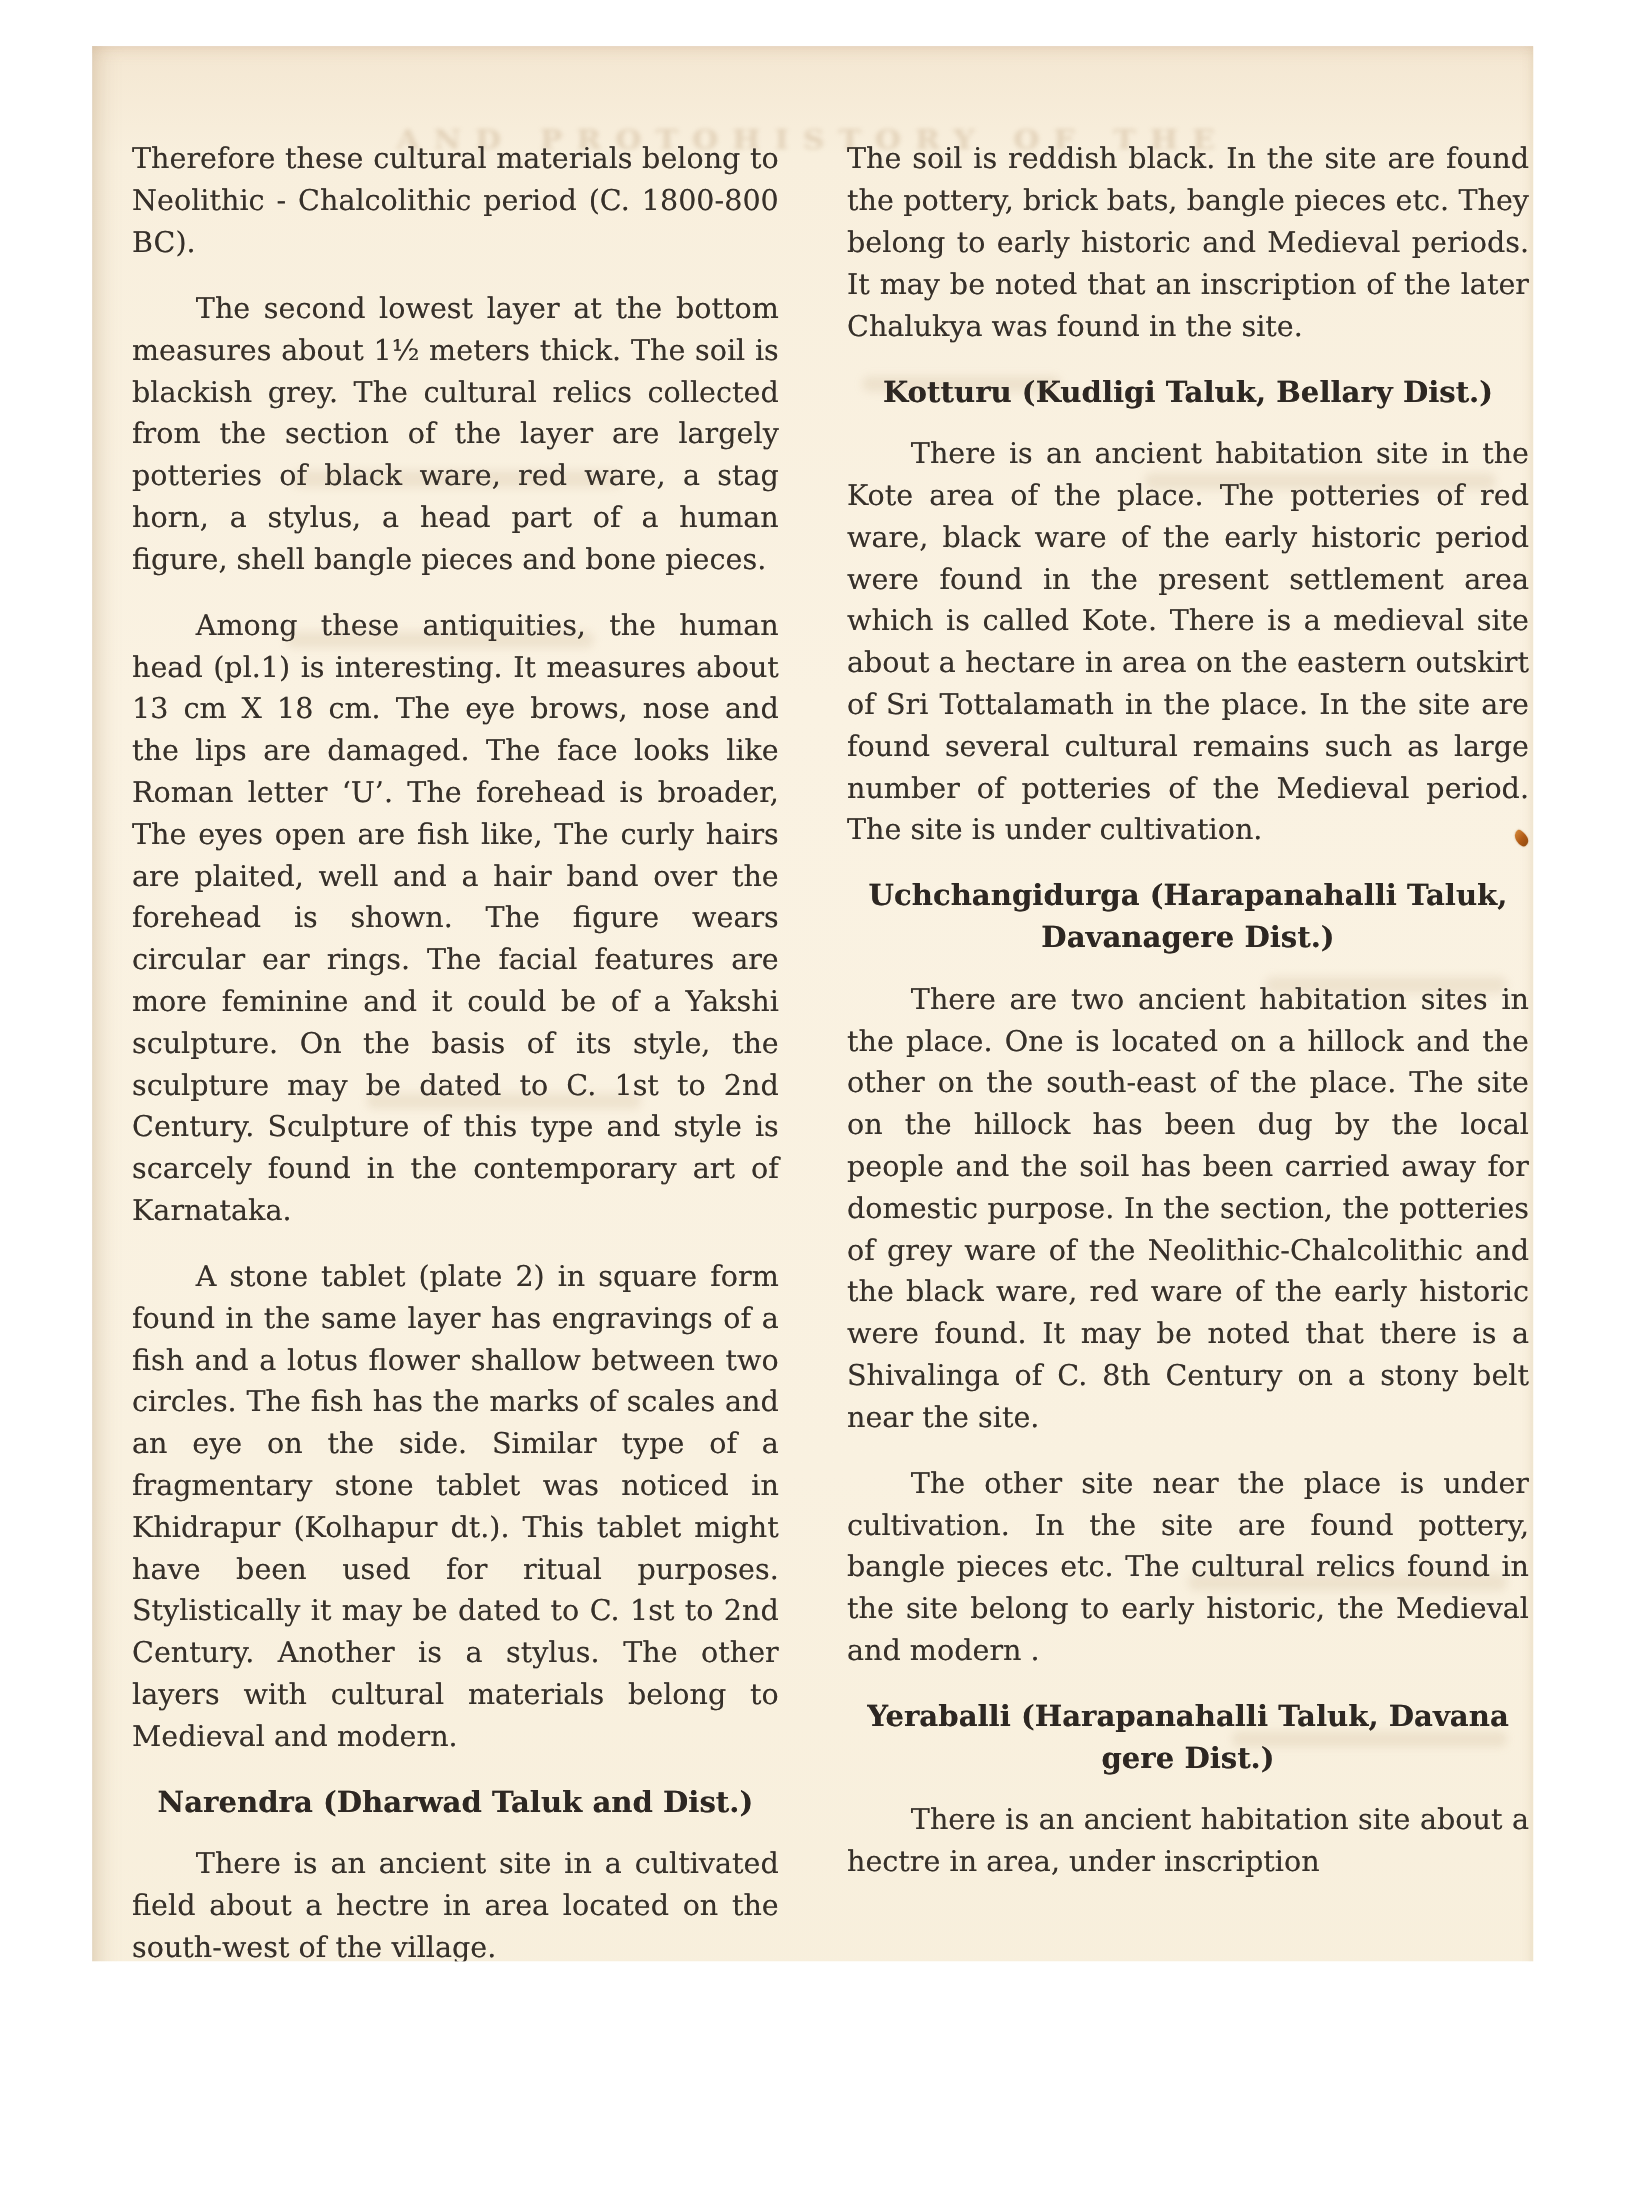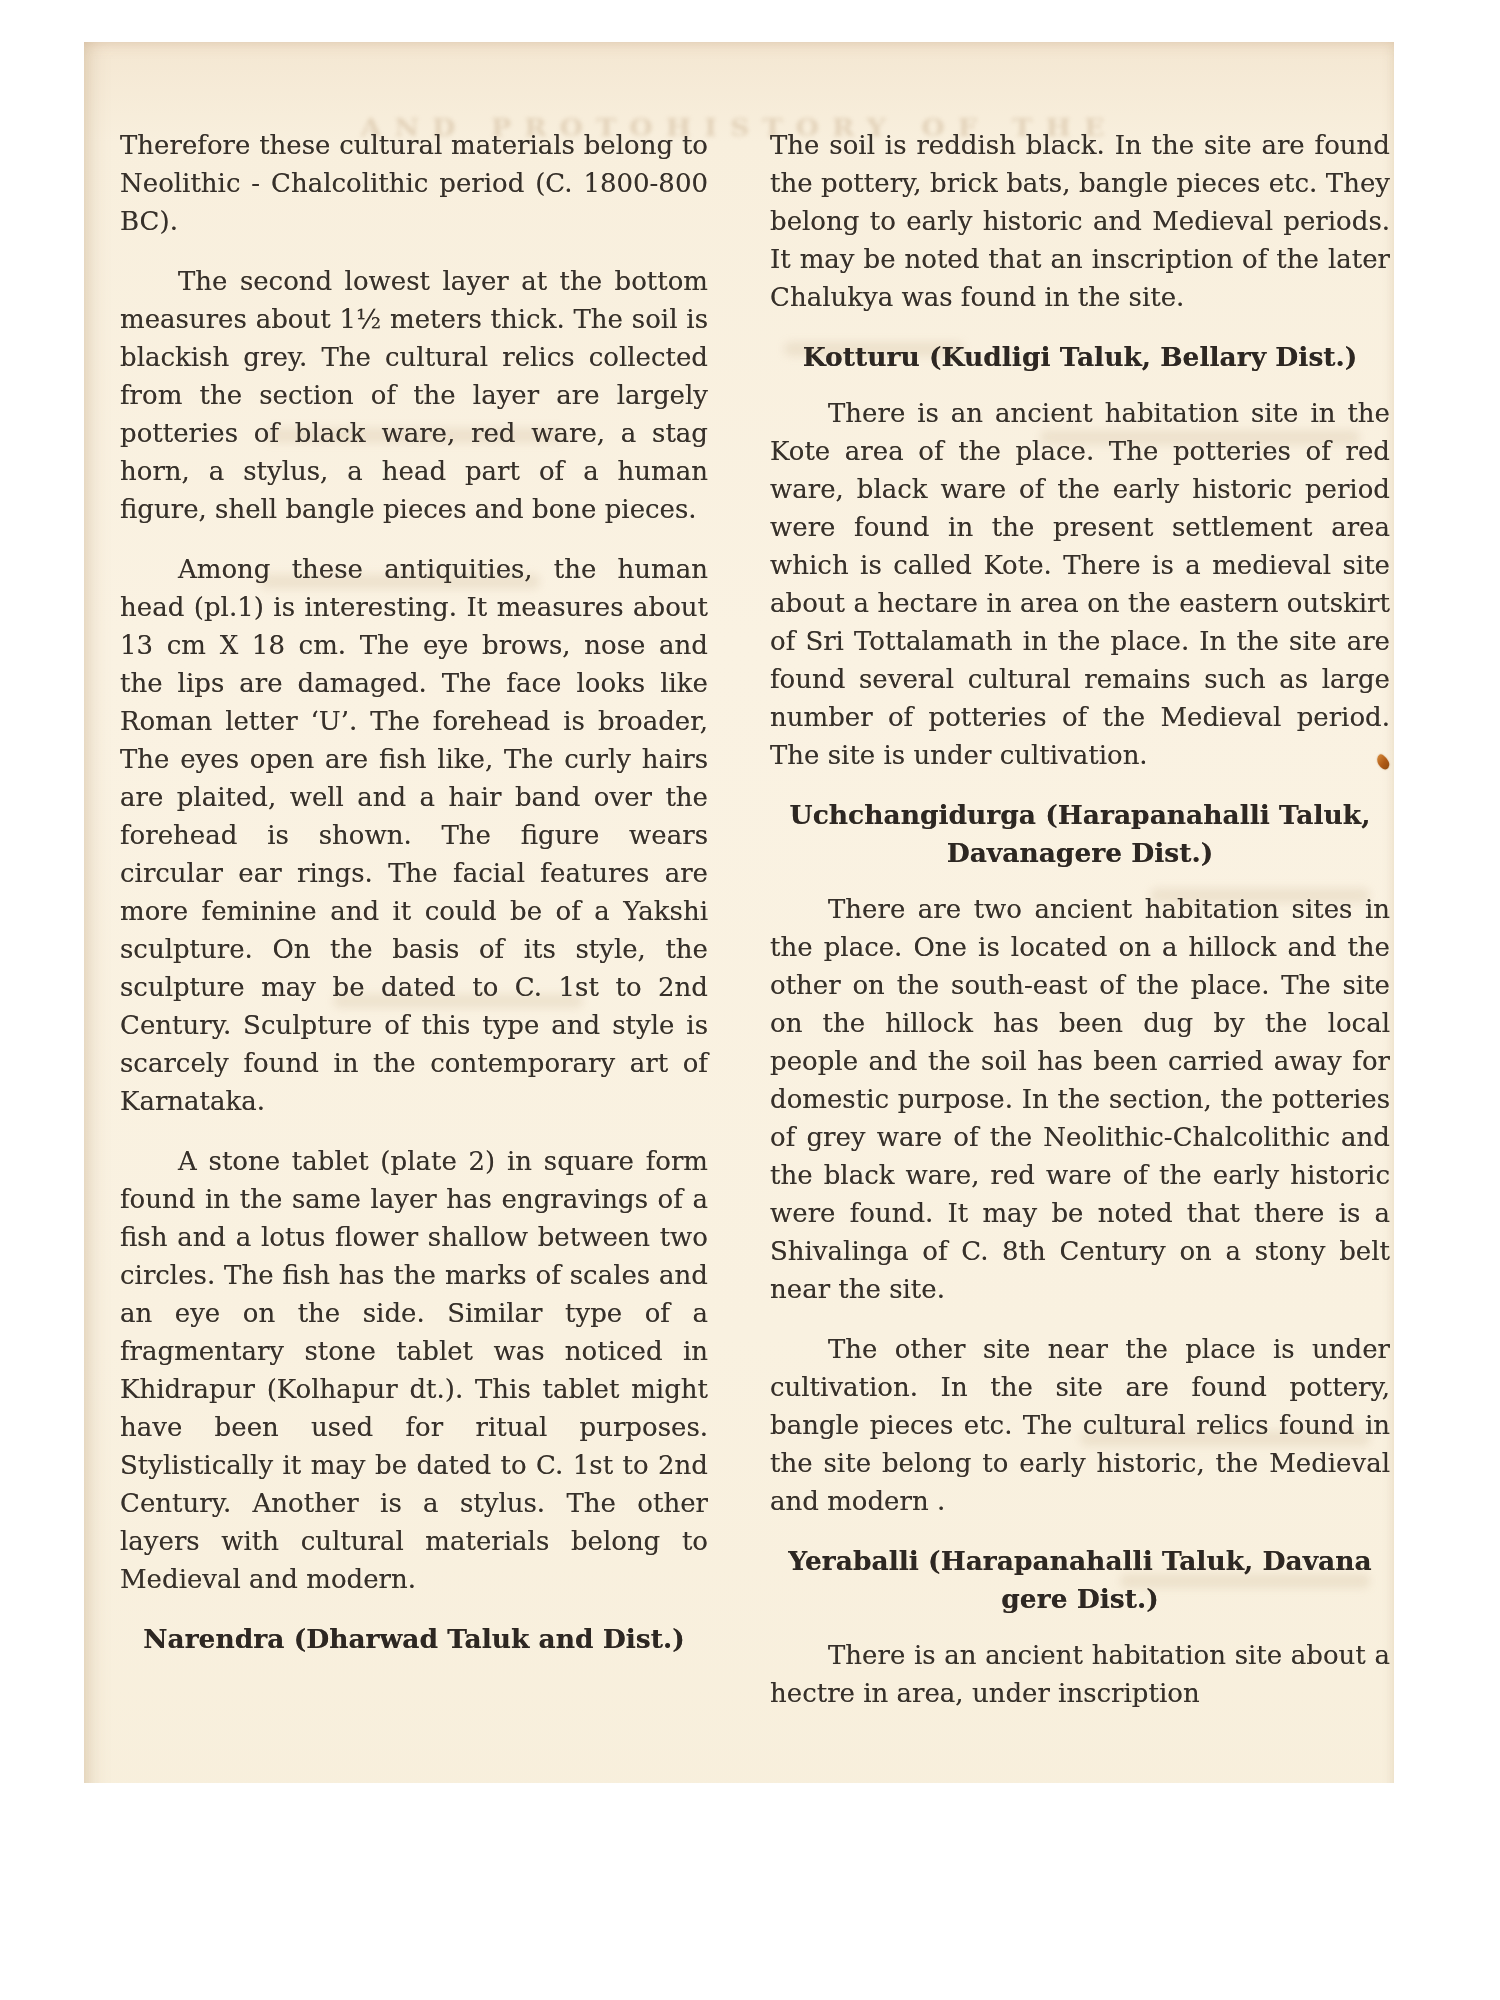--- a/index.html
+++ b/index.html
@@ -93,20 +93,21 @@
     <div class="smudge" style="left:996px;top:1389px;width:290px;height:15px;"></div>
     <div class="smudge" style="left:1036px;top:1532px;width:250px;height:14px;"></div>
     <div class="smudge" style="left:700px;top:300px;width:180px;height:14px;"></div>
 
     <div class="col col-left">
       <p class="para no-indent">Therefore these cultural materials belong to Neolithic - Chalcolithic period (C. 1800-800 BC).</p>
       <p class="para">The second lowest layer at the bottom measures about 1½ meters thick. The soil is blackish grey. The cultural relics collected from the section of the layer are largely potteries of black ware, red ware, a stag horn, a stylus, a head part of a human figure, shell bangle pieces and bone pieces.</p>
       <p class="para">Among these antiquities, the human head (pl.1) is interesting. It measures about 13 cm X 18 cm. The eye brows, nose and the lips are damaged. The face looks like Roman letter ‘U’. The forehead is broader, The eyes open are fish like, The curly hairs are plaited, well and a hair band over the forehead is shown. The figure wears circular ear rings. The facial features are more feminine and it could be of a Yakshi sculpture. On the basis of its style, the sculpture may be dated to C. 1st to 2nd Century. Sculpture of this type and style is scarcely found in the contemporary art of Karnataka.</p>
       <p class="para">A stone tablet (plate 2) in square form found in the same layer has engravings of a fish and a lotus flower shallow between two circles. The fish has the marks of scales and an eye on the side. Similar type of a fragmentary stone tablet was noticed in Khidrapur (Kolhapur dt.). This tablet might have been used for ritual purposes. Stylistically it may be dated to C. 1st to 2nd Century. Another is a stylus. The other layers with cultural materials belong to Medieval and modern.</p>
       <h3 class="heading">Narendra (Dharwad Taluk and Dist.)</h3>
+      <p class="para">There is an ancient site in a cultivated field about a hectre in area located on the south-west of the village.</p>
     </div>
 
     <div class="col col-right">
       <p class="para no-indent">The soil is reddish black. In the site are found the pottery, brick bats, bangle pieces etc. They belong to early historic and Medieval periods. It may be noted that an inscription of the later Chalukya was found in the site.</p>
       <h3 class="heading">Kotturu (Kudligi Taluk, Bellary Dist.)</h3>
       <p class="para"><span>There is an ancient habitation site in the </span><span class="italic">Kote</span><span> area of the place. The potteries of red ware, black ware of the early historic period were found in the present settlement area which is called </span><span class="italic">Kote</span><span>. There is a medieval site about a hectare in area on the eastern outskirt of Sri Tottalamath in the place. In the site are found several cultural remains such as large number of potteries of the Medieval period. The site is under cultivation.</span></p>
       <h3 class="heading">Uchchangidurga (Harapanahalli Taluk, Davanagere Dist.)</h3>
       <p class="para">There are two ancient habitation sites in the place. One is located on a hillock and the other on the south-east of the place. The site on the hillock has been dug by the local people and the soil has been carried away for domestic purpose. In the section, the potteries of grey ware of the Neolithic-Chalcolithic and the black ware, red ware of the early historic were found. It may be noted that there is a Shivalinga of C. 8th Century on a stony belt near the site.</p>
       <p class="para">The other site near the place is under cultivation. In the site are found pottery, bangle pieces etc. The cultural relics found in the site belong to early historic, the Medieval and modern .</p>
       <h3 class="heading">Yeraballi (Harapanahalli Taluk, Davana gere Dist.)</h3>

